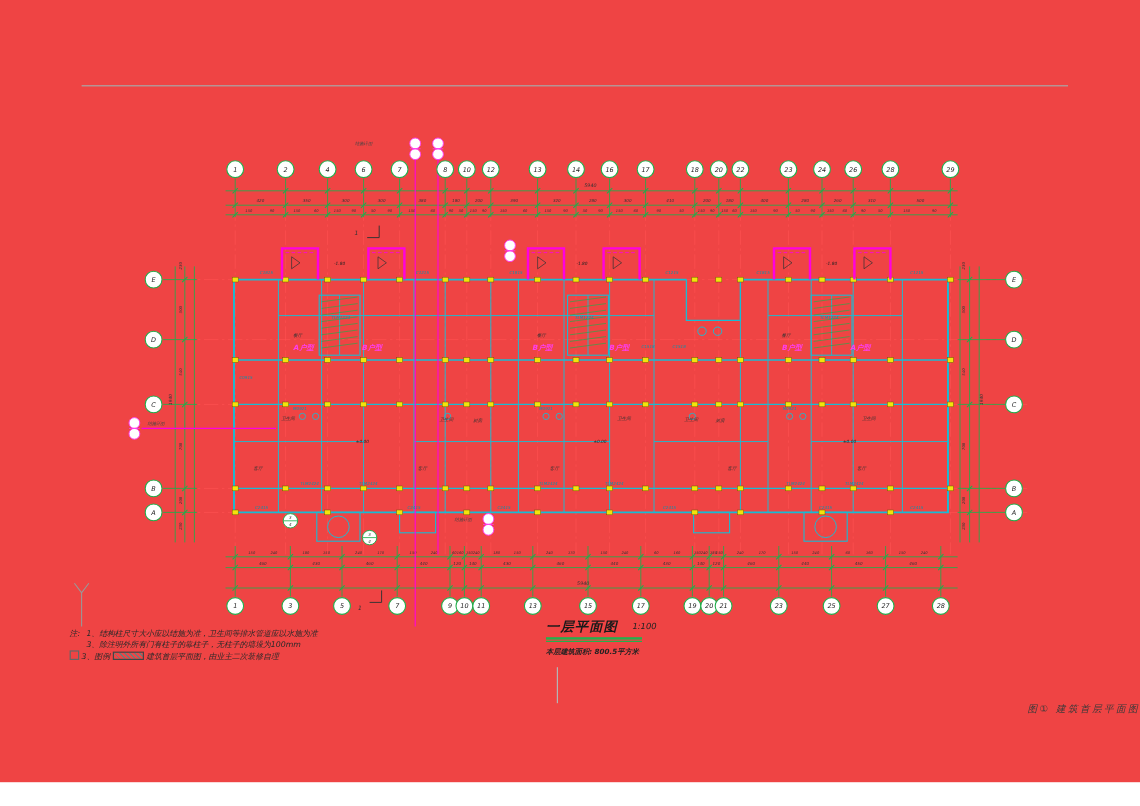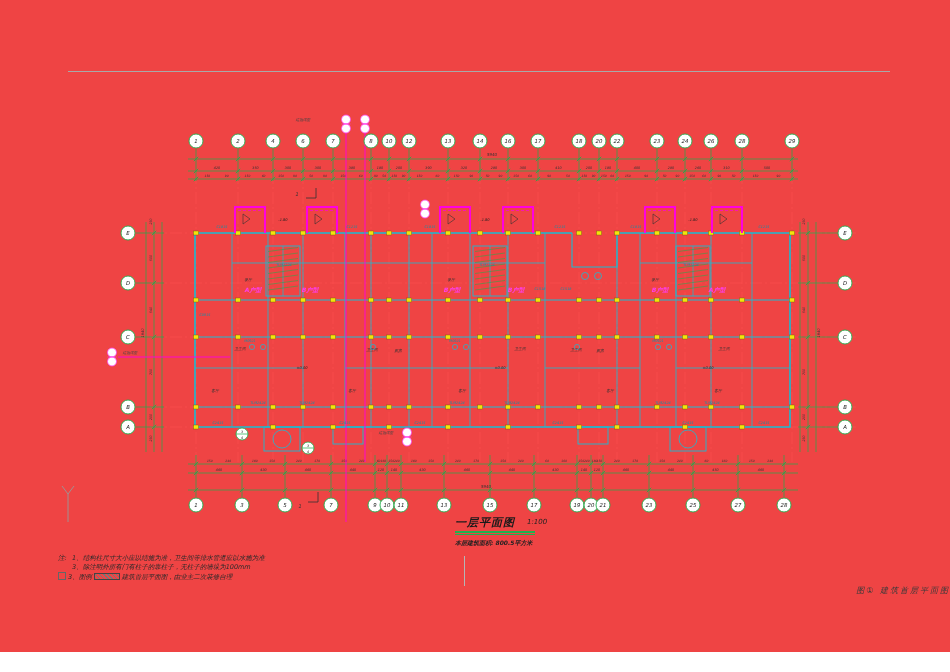--- a/index.html
+++ b/index.html
@@ -6,21 +6,21 @@
   .page{position:relative;width:950px;height:652px;background:#ef4444;overflow:hidden;
         font-family:"DejaVu Sans",sans-serif;font-style:italic;}
   .top-rule{position:absolute;left:68px;top:71px;width:822px;height:0;border-top:1px solid #a8a8a8;}
   svg.plan{position:absolute;left:0;top:0;}
   .title-block{position:absolute;left:455px;top:511px;}
   .title-main{font-size:11px;font-weight:bold;color:#1a1a1a;display:inline-block;letter-spacing:1px;}
   .title-scale{font-size:7px;color:#222;margin-left:12px;vertical-align:2px;}
   .title-underline{width:80px;height:2px;background:#23b14d;margin-top:1px;}
   .title-underline2{width:80px;height:1px;background:#23b14d;margin-top:1px;}
   .area-note{font-size:6px;color:#222;margin-top:4px;font-weight:bold;}
-  .notes{position:absolute;left:58px;top:554px;font-size:6.5px;color:#2a2a2a;line-height:9px;}
+  .notes{position:absolute;left:58px;top:524px;font-size:6.5px;color:#2a2a2a;line-height:9px;}
   .notes .row{white-space:nowrap;}
   .notes .prefix{display:inline-block;width:14px;}
   .notes .indent{display:inline-block;width:14px;}
   .legend-swatch{display:inline-block;width:24px;height:5px;border:1px solid #444;vertical-align:-1px;
      background:repeating-linear-gradient(45deg,#777 0,#777 1px,transparent 1px,transparent 3px);}
   .legend-box{display:inline-block;width:6px;height:6px;border:1px solid #666;vertical-align:-1px;margin-right:2px;}
   .caption{position:absolute;left:0;top:585px;width:950px;text-align:right;
      font-size:8px;color:#3a3a3a;letter-spacing:2px;}
   .fold-line{position:absolute;left:464px;top:556px;width:0;height:30px;border-left:1px solid #b5b5b5;}
 </style>

